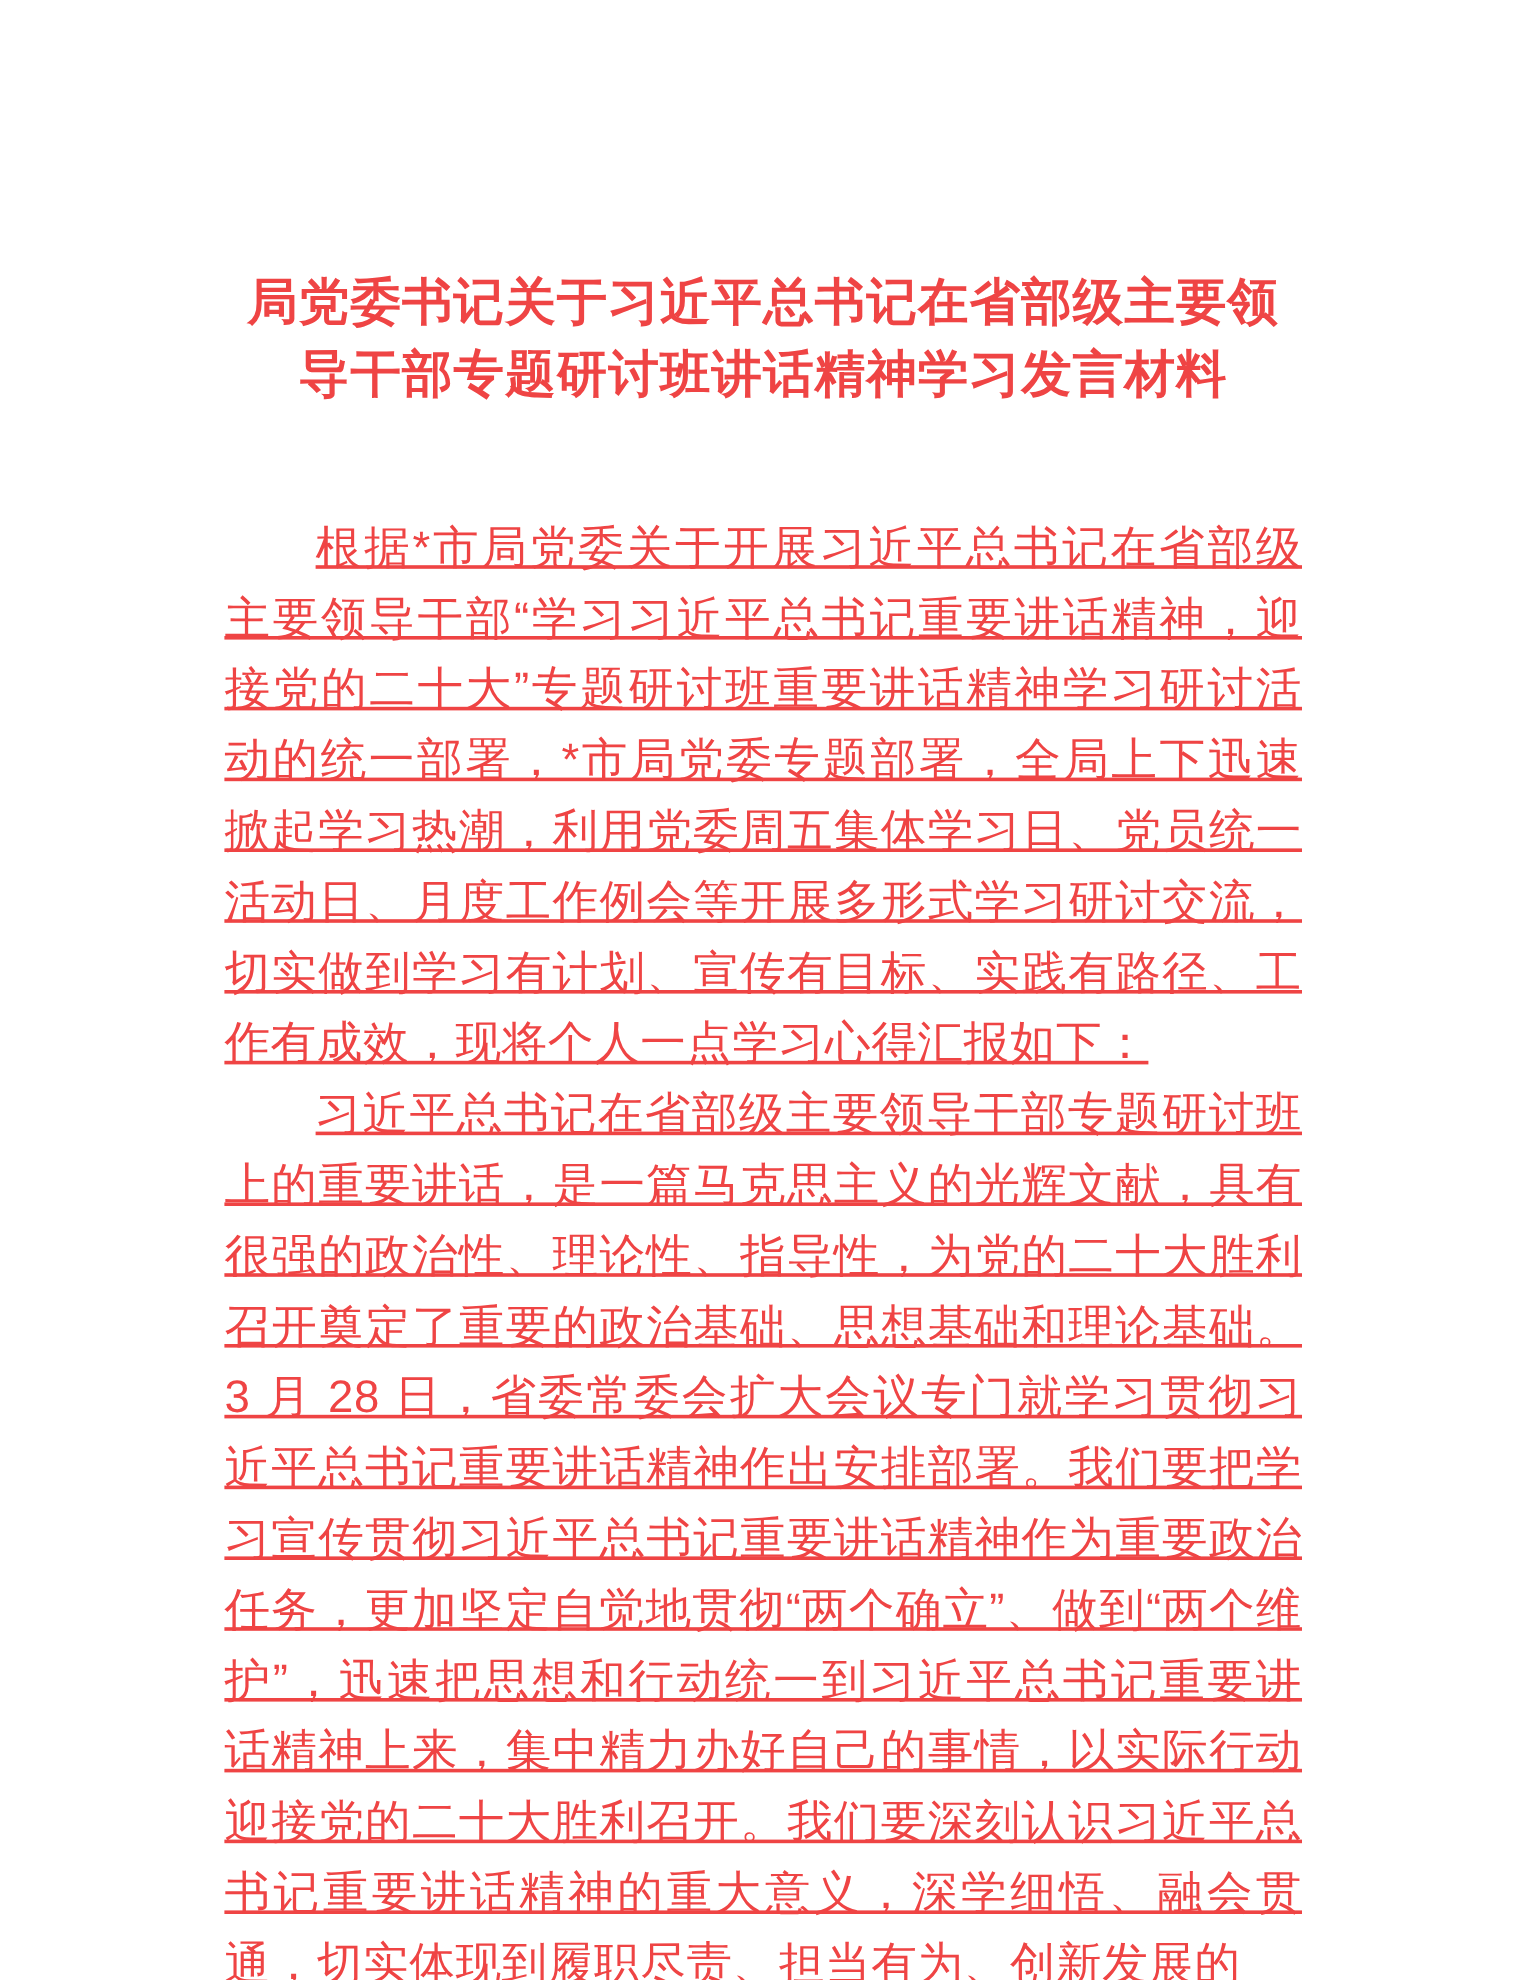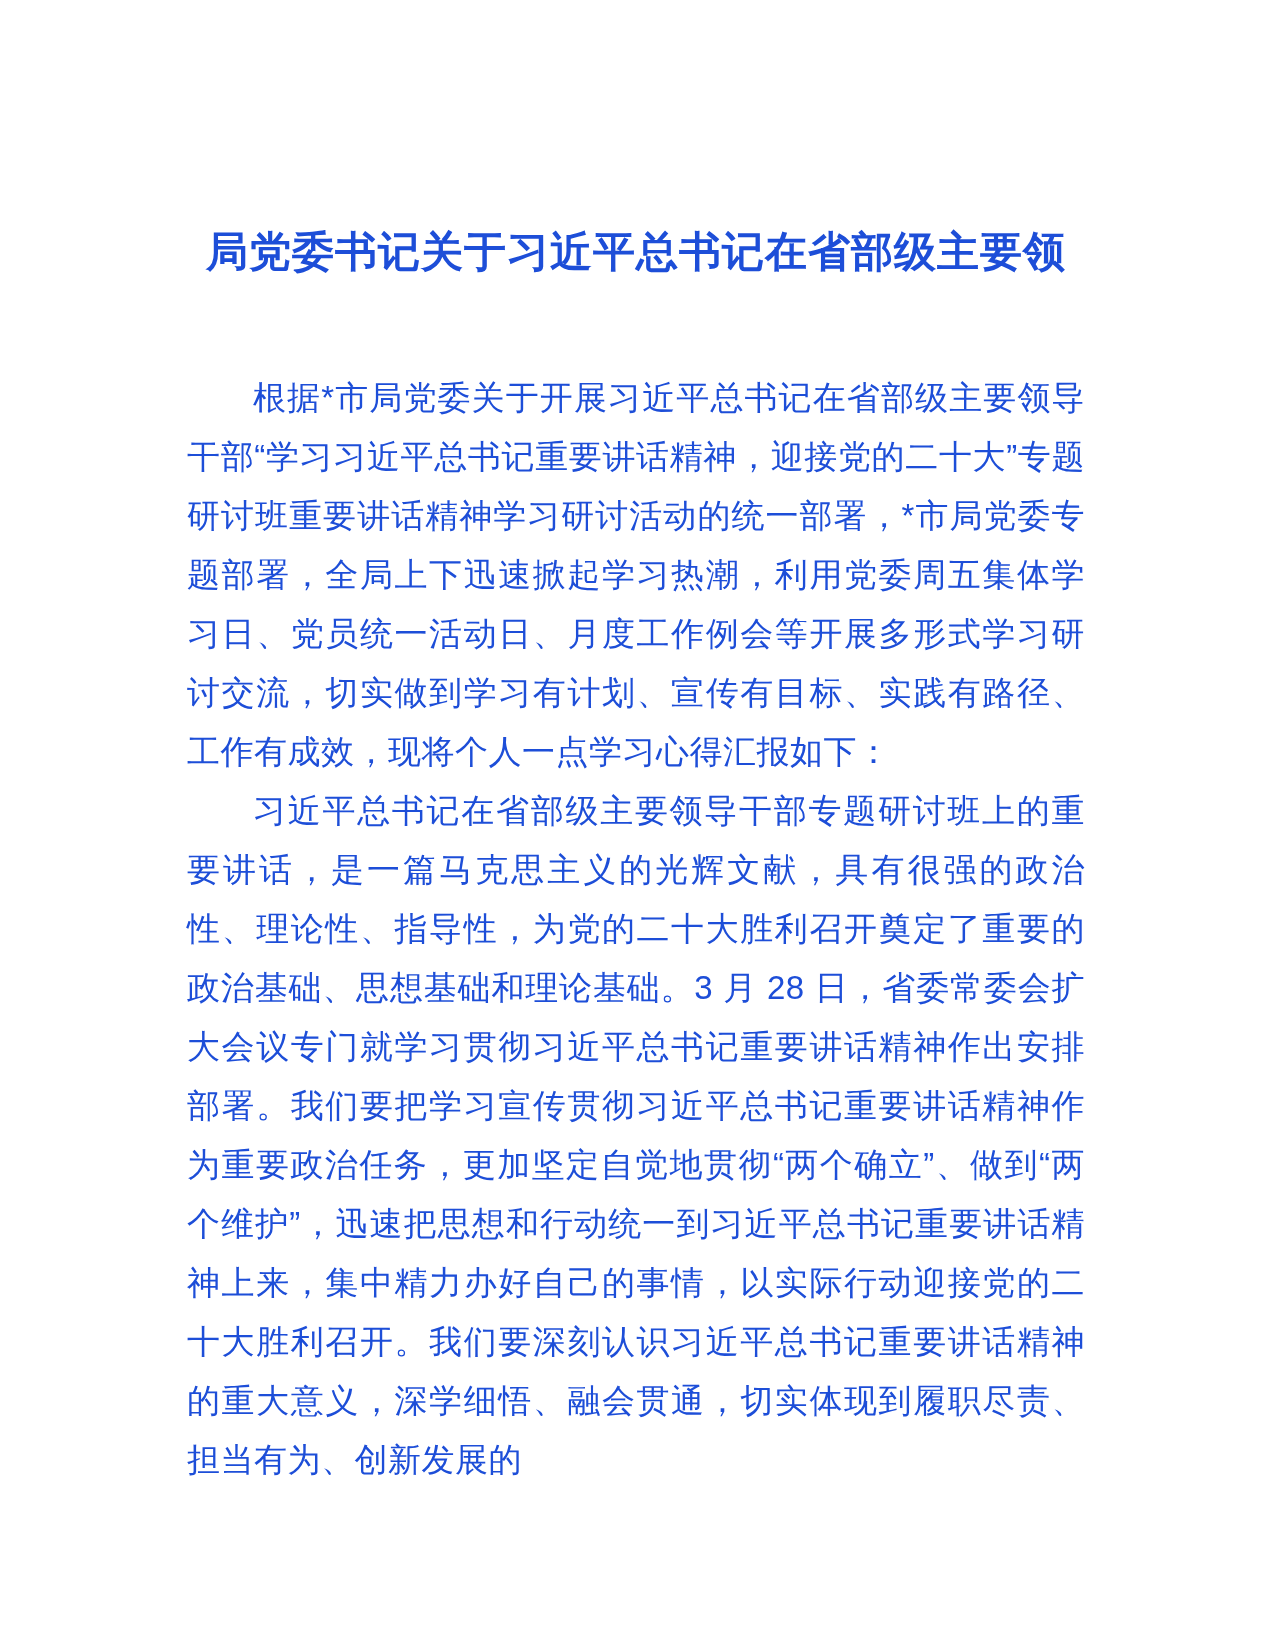--- a/index.html
+++ b/index.html
@@ -6,57 +6,59 @@
     margin: 0;
     padding: 0;
     background: #ffffff;
   }
   .page {
     position: relative;
     width: 1275px;
     height: 1650px;
     background: #ffffff;
     overflow: hidden;
-    color: #1d4ed8;
+    color: #ef4444;
     font-family: "Liberation Sans", "DejaVu Sans", sans-serif;
   }
   .content {
     width: 898px;
     margin-left: 187px;
   }
   .doc-title {
     margin: 0;
     padding-top: 222px;
     font-size: 42px;
     font-weight: 700;
     line-height: 60px;
     text-align: center;
     letter-spacing: 1px;
   }
   .body-text {
     margin-top: 86px;
   }
   .body-text p {
     margin: 0;
-    font-size: 33px;
+    font-size: 38px;
     line-height: 59px;
     text-align: justify;
     text-indent: 2em;
     letter-spacing: 0.5px;
     word-break: break-all;
+    text-decoration: underline;
   }
 </style>
 </head>
 <body>
 
 <div class="page">
   <div class="content">
 
     <h1 class="doc-title">
       <span class="title-line">局党委书记关于习近平总书记在省部级主要领</span><br>
+      <span class="title-line">导干部专题研讨班讲话精神学习发言材料</span>
     </h1>
 
     <div class="body-text">
       <p>根据*市局党委关于开展习近平总书记在省部级主要领导干部“学习习近平总书记重要讲话精神，迎接党的二十大”专题研讨班重要讲话精神学习研讨活动的统一部署，*市局党委专题部署，全局上下迅速掀起学习热潮，利用党委周五集体学习日、党员统一活动日、月度工作例会等开展多形式学习研讨交流，切实做到学习有计划、宣传有目标、实践有路径、工作有成效，现将个人一点学习心得汇报如下：</p>
       <p>习近平总书记在省部级主要领导干部专题研讨班上的重要讲话，是一篇马克思主义的光辉文献，具有很强的政治性、理论性、指导性，为党的二十大胜利召开奠定了重要的政治基础、思想基础和理论基础。3 月 28 日，省委常委会扩大会议专门就学习贯彻习近平总书记重要讲话精神作出安排部署。我们要把学习宣传贯彻习近平总书记重要讲话精神作为重要政治任务，更加坚定自觉地贯彻“两个确立”、做到“两个维护”，迅速把思想和行动统一到习近平总书记重要讲话精神上来，集中精力办好自己的事情，以实际行动迎接党的二十大胜利召开。我们要深刻认识习近平总书记重要讲话精神的重大意义，深学细悟、融会贯通，切实体现到履职尽责、担当有为、创新发展的</p>
     </div>
 
   </div>
 </div>
 

